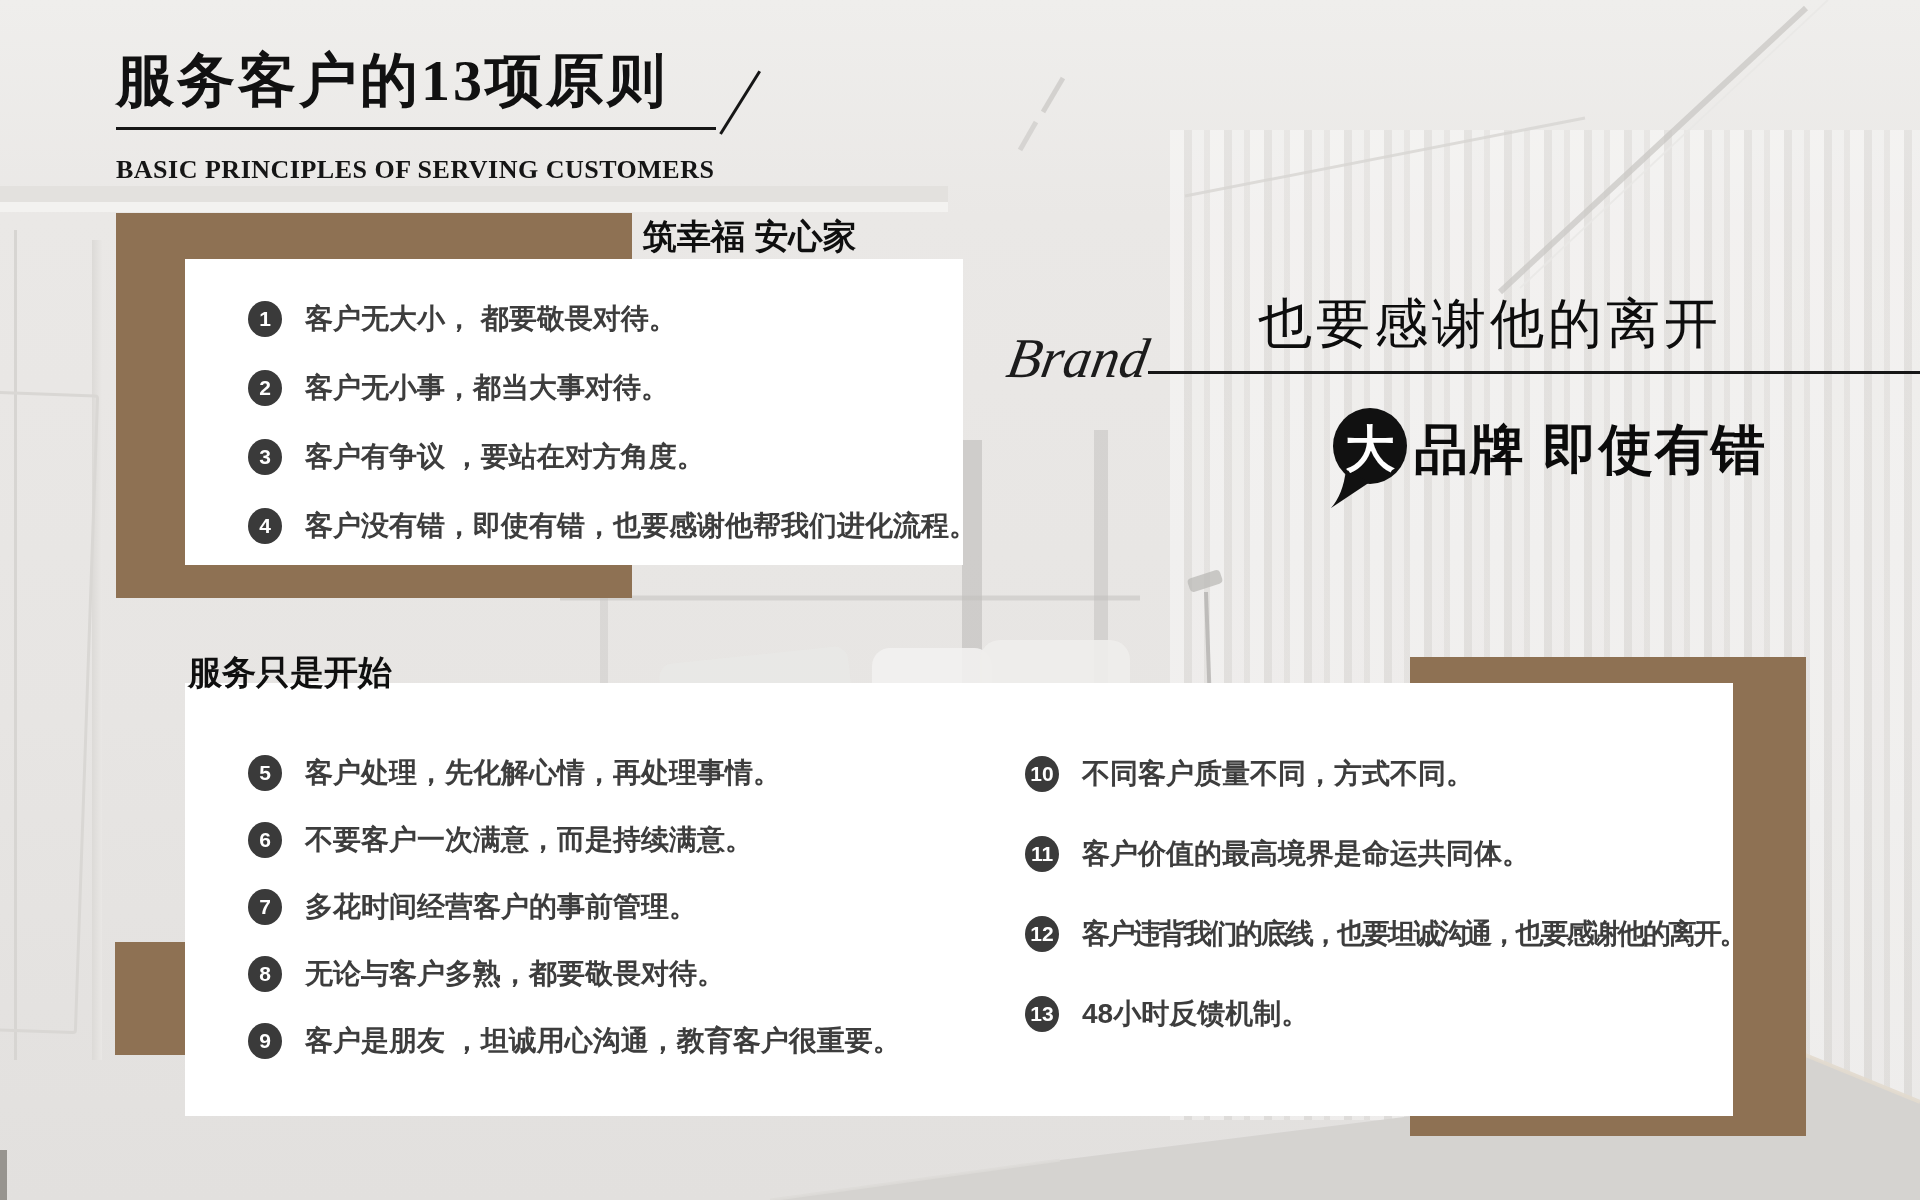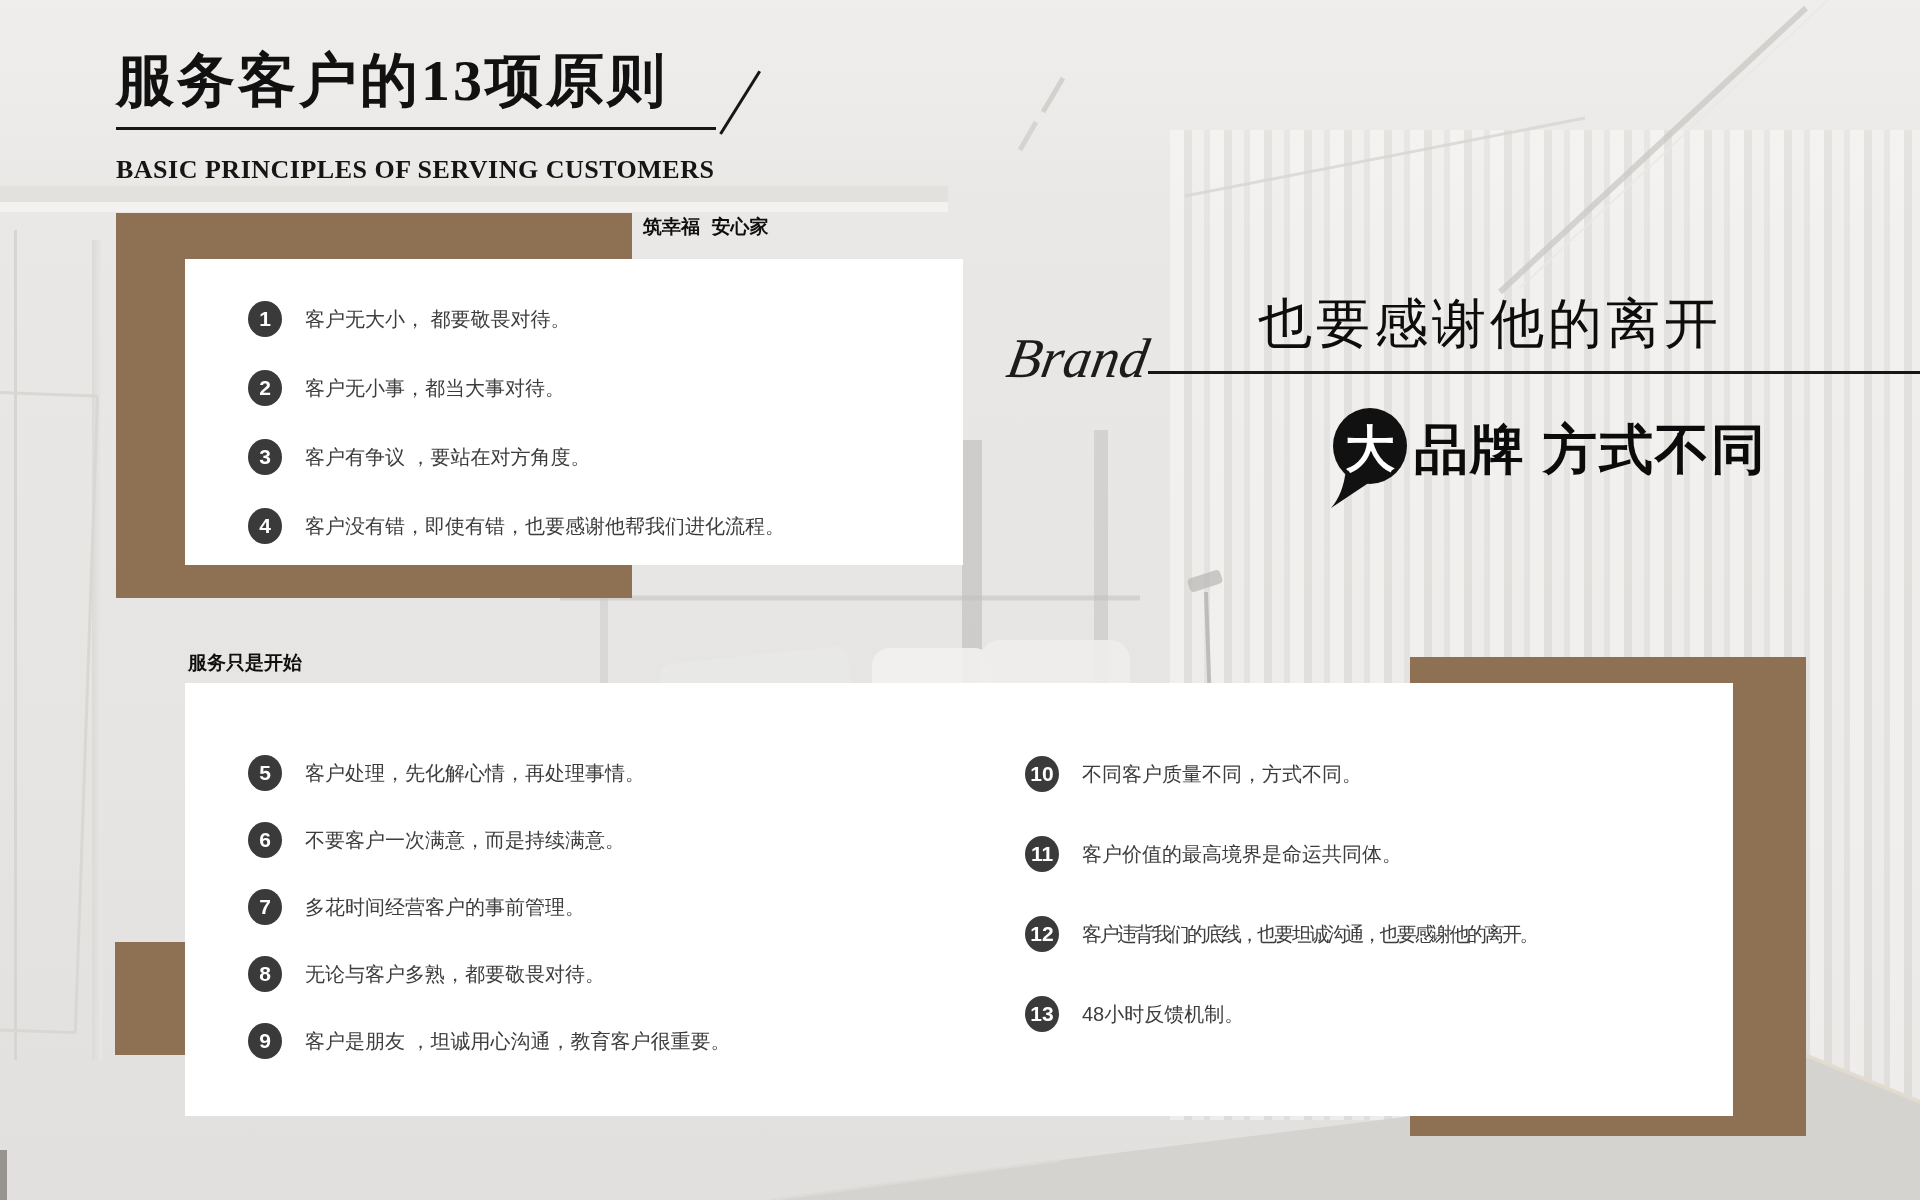--- a/index.html
+++ b/index.html
@@ -30,35 +30,35 @@
   .title-slash { left:719px; top:60px; width:3px; height:74px; background:#161616; transform:rotate(32deg); transform-origin:50% 100%; z-index:3; }
   .subtitle { left:116px; top:155px; font-family:"Liberation Serif",serif; font-weight:700; font-size:26px; letter-spacing:.5px; color:#151515; z-index:3; white-space:nowrap; }
   
   .brown { background:#8E7153; }
   .brown-rect-1 { left:116px;  top:213px; width:516px; height:385px; z-index:1; }
   .brown-rect-2 { left:1410px; top:657px; width:396px; height:479px; z-index:1; }
   .brown-rect-3 { left:115px;  top:942px; width:70px;  height:113px; z-index:1; }
   .card { background:#fff; z-index:2; }
   .card-1 { left:185px; top:259px; width:778px;  height:306px; }
   .card-2 { left:185px; top:683px; width:1548px; height:433px; }
-  .tagline { font-weight:800; font-size:19px; color:#0f0f0f; z-index:3; white-space:nowrap;font-family:Liberation Mono, monospace; }
+  .tagline { font-weight:800; font-size:34px; color:#0f0f0f; z-index:3; white-space:nowrap; }
   .tagline-top    { left:643px; top:214px; }
   .tagline-bottom { left:188px; top:650px; }
   
   .plist { display:flex; flex-direction:column; z-index:3; }
   .list-1     { left:248px;  top:302px; gap:35px; }
   .list-2l    { left:248px;  top:756px; gap:33px; }
   .list-2r    { left:1025px; top:757px; gap:46px; }
   .item { display:flex; align-items:center; gap:23px; height:34px; white-space:nowrap; }
   .num {
     flex:0 0 auto; width:34px; height:36px; border-radius:50%;
     background:#3A3A3A; color:#fff; font-weight:800; font-size:21px;
     display:flex; align-items:center; justify-content:center;
   }
-  .txt { font-size:20px; font-weight:400; color:#3D3D3D; }
+  .txt { font-size:28px; font-weight:700; color:#3D3D3D; }
   .txt.tight { letter-spacing:-2.5px; }
   
   .brand-script { left:1008px; top:326px; font-family:"Liberation Serif",serif; font-style:italic; font-size:56px; color:#1c1c1c; transform:skewX(-10deg); z-index:3; }
   .brand-line { left:1148px; top:371px; width:772px; height:3px; background:#161616; z-index:3; }
   .brand-heading { left:1258px; top:288px; font-size:54px; font-weight:400; letter-spacing:4px; color:#0d0d0d; z-index:3; white-space:nowrap; }
   .bubble-svg { left:1330px; top:408px; z-index:3; }
   .slogan-text { left:1414px; top:414px; font-size:54px; font-weight:900; letter-spacing:2px; color:#0b0b0b; z-index:3; white-space:nowrap; }
 </style>
 </head>
 <body>
@@ -120,21 +120,21 @@
   </div>
 
   <div class="abs brand-script">Brand</div>
   <div class="abs brand-line"></div>
   <div class="abs brand-heading">也要感谢他的离开</div>
   <svg class="abs bubble-svg" width="80" height="104" viewBox="0 0 80 104">
     <ellipse cx="40" cy="38" rx="37" ry="38" fill="#111111"></ellipse>
     <path d="M 16 62 C 14 78, 9 91, 1 100 L 40 74 Z" fill="#111111"></path>
     <text x="40" y="41" text-anchor="middle" dominant-baseline="central" font-family="Liberation Sans, sans-serif" font-size="50" font-weight="900" fill="#ffffff">大</text>
   </svg>
-  <div class="abs slogan-text">品牌 方式不同</div>
+  <div class="abs slogan-text">品牌 即使有错</div>
 
   <div class="abs tagline tagline-bottom">服务只是开始</div>
   <div class="abs brown brown-rect-2"></div>
   <div class="abs brown brown-rect-3"></div>
   <div class="abs card card-2"></div>
 
   <div class="abs plist list-2l">
     <div class="item">
       <span class="num">5</span>
       <span class="txt">客户处理，先化解心情，再处理事情。</span>

